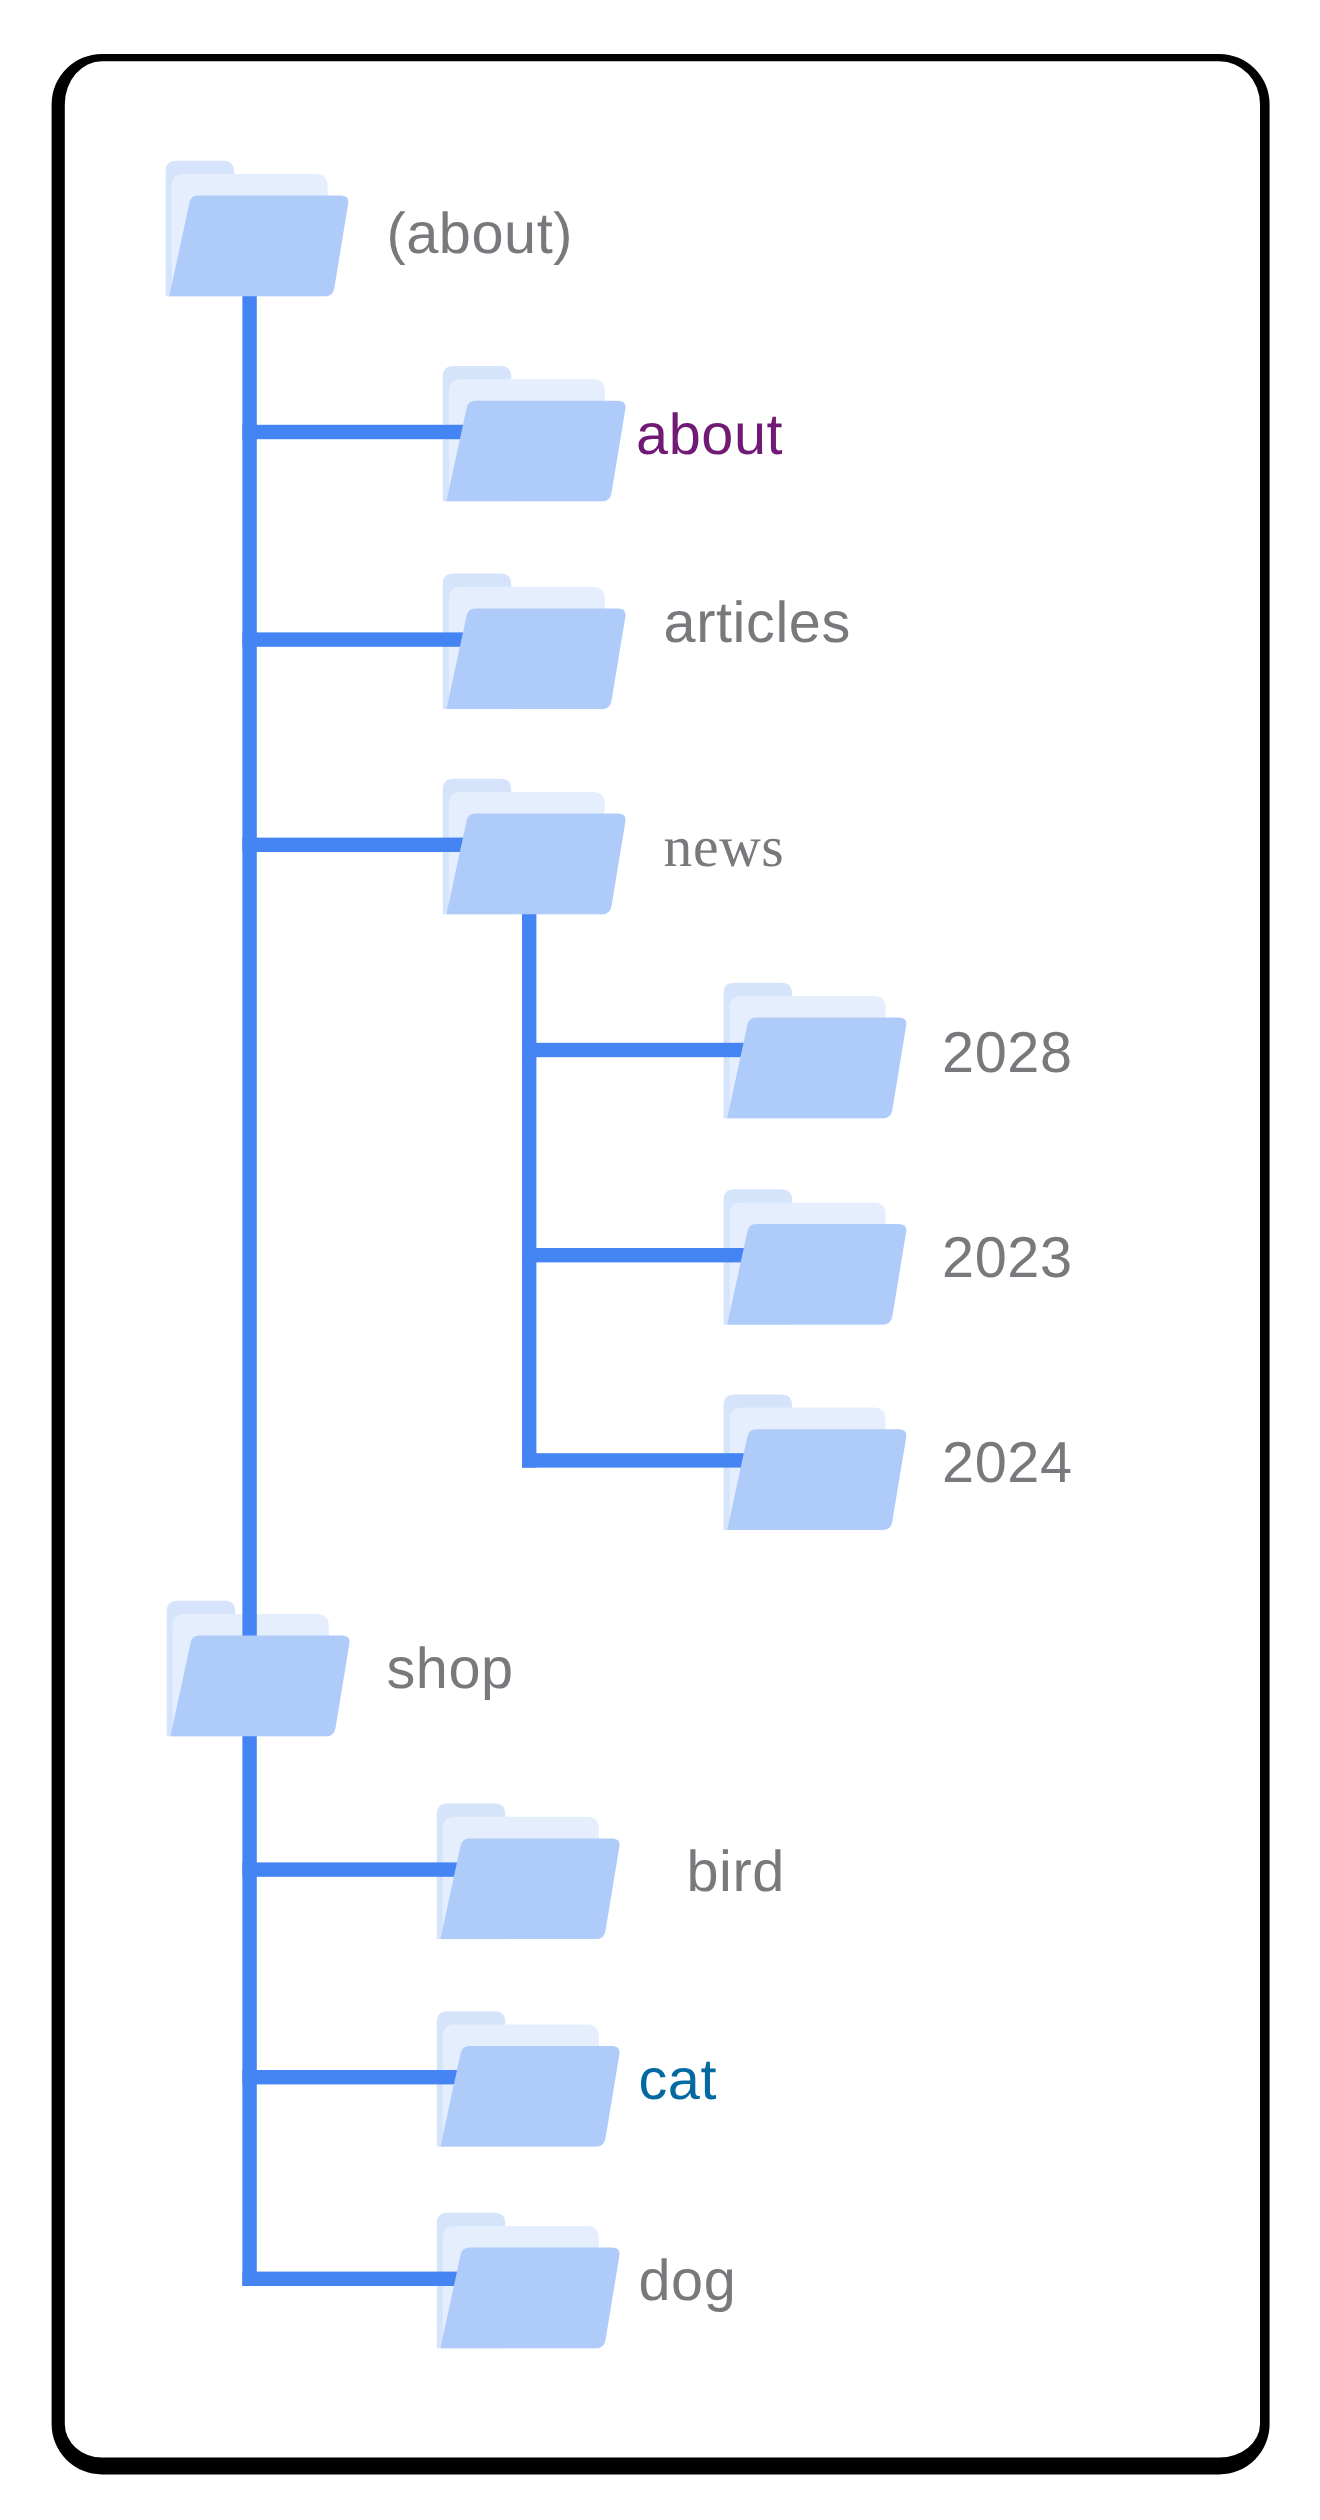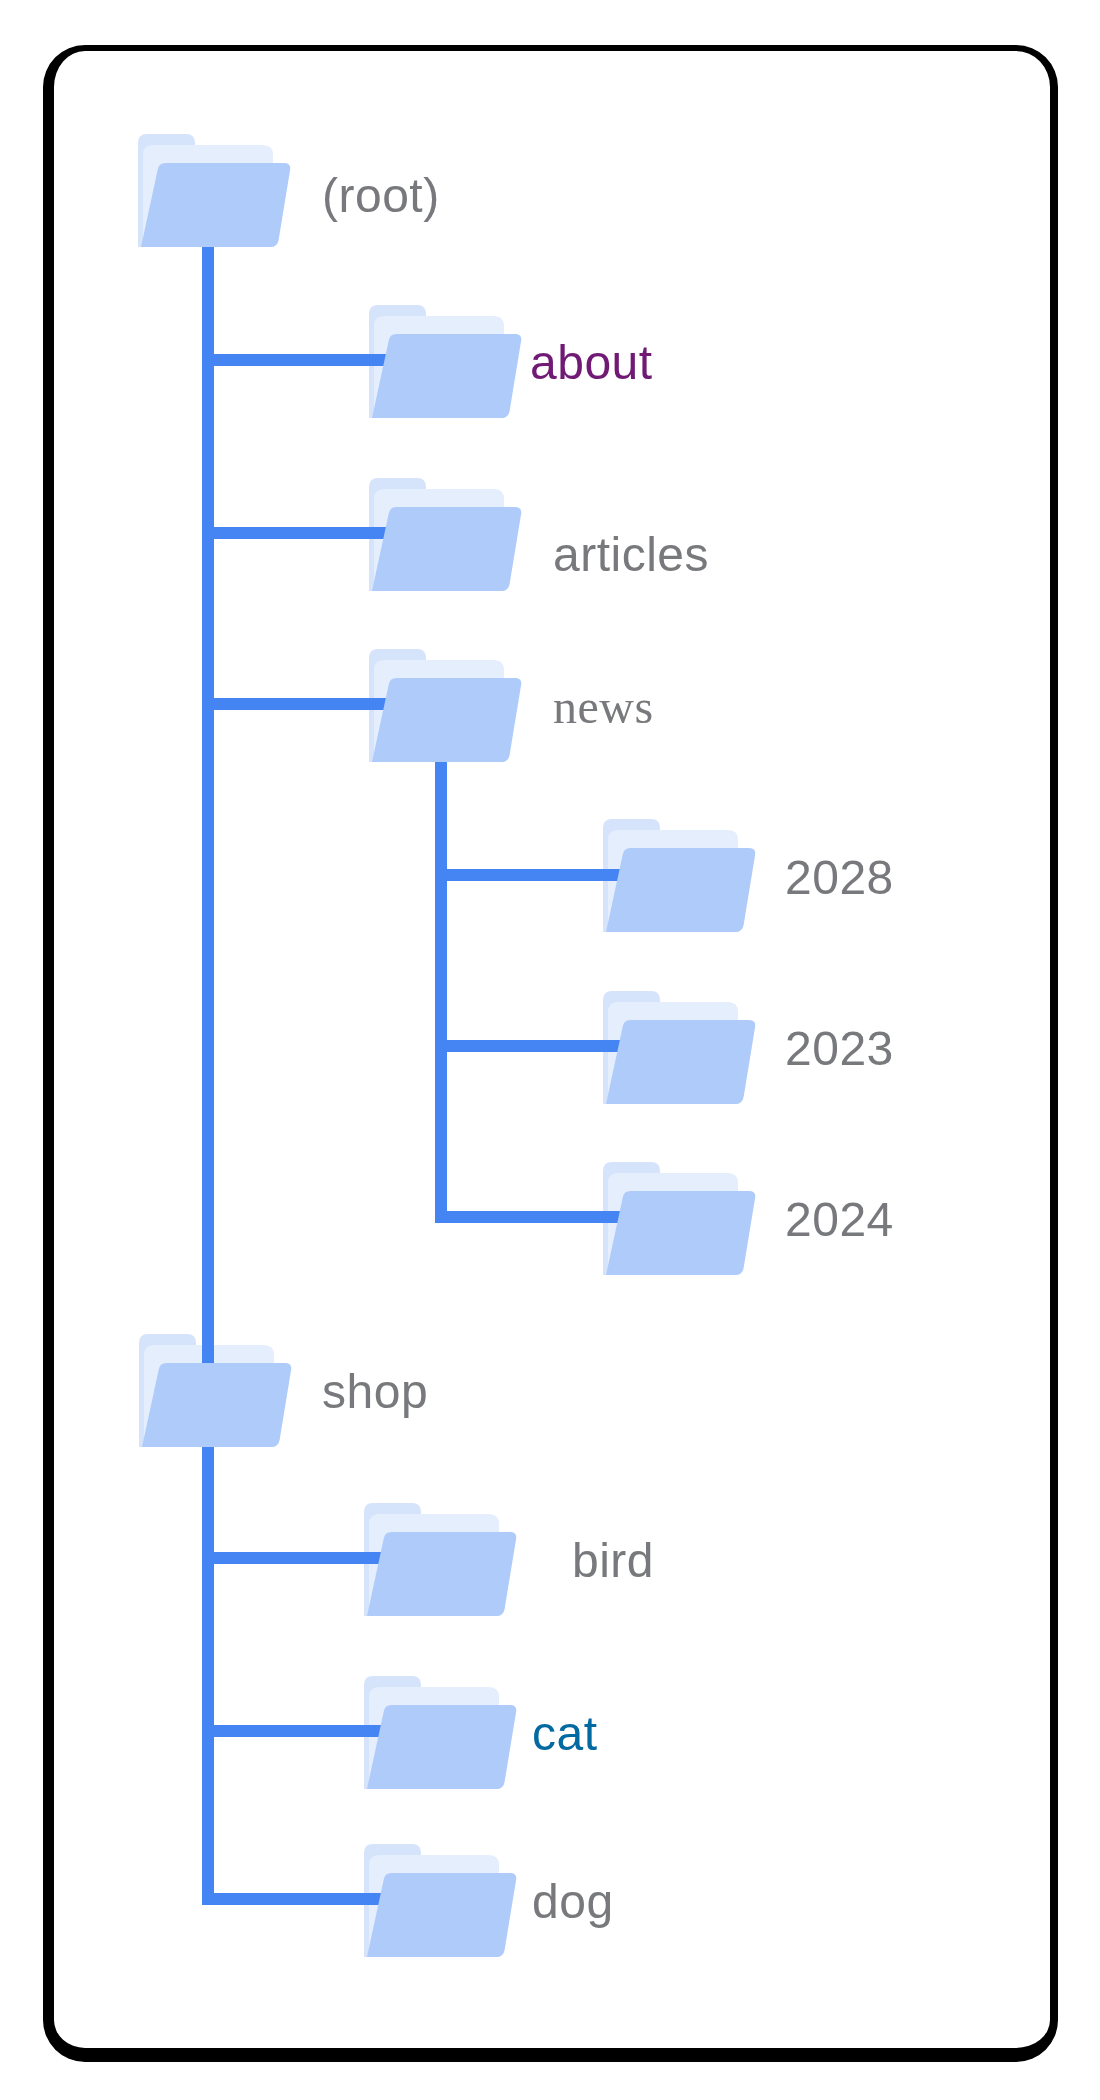--- a/index.html
+++ b/index.html
@@ -75,37 +75,37 @@
       <div class="connector" style="left: 202px; top: 1552px; width: 188px; height: 12px; background: rgb(68, 132, 243);"></div>
       <div class="connector" style="left: 202px; top: 1725px; width: 188px; height: 12px; background: rgb(68, 132, 243);"></div>
       <div class="connector" style="left: 202px; top: 1893px; width: 188px; height: 12px; background: rgb(68, 132, 243);"></div>
       <div class="folder-back" style="left: 137px; top: 133px;"><svg viewBox="0 0 155 114" width="155" height="114" xmlns="http://www.w3.org/2000/svg">
           <path d="M1 114 V10 Q1 1 10 1 H49 Q58 1 58 10 V114 Z" fill="#D5E3FB"></path>
           <path d="M6 114 V22 Q6 12 16 12 H126 Q136 12 136 22 V114 Z" fill="#E5EEFD"></path>
         </svg></div>
       <div class="folder-front" style="left: 137px; top: 133px;"><svg viewBox="0 0 155 114" width="155" height="114" xmlns="http://www.w3.org/2000/svg">
           <path d="M4 114 L20.8 36.2 Q22.1 30 28.4 30 H146.8 Q154.4 30 153.1 37.1 L141.6 106.9 Q140.4 114 133.4 114 Z" fill="#AECBFA"></path>
         </svg></div>
-      <div class="folder-label" style="left: 322px; top: 196px; color: rgb(119, 121, 124);">(root)</div>
+      <div class="folder-label" style="left: 322px; top: 196px; color: rgb(119, 121, 124);">(about)</div>
       <div class="folder-back" style="left: 368px; top: 304px;"><svg viewBox="0 0 155 114" width="155" height="114" xmlns="http://www.w3.org/2000/svg">
           <path d="M1 114 V10 Q1 1 10 1 H49 Q58 1 58 10 V114 Z" fill="#D5E3FB"></path>
           <path d="M6 114 V22 Q6 12 16 12 H126 Q136 12 136 22 V114 Z" fill="#E5EEFD"></path>
         </svg></div>
       <div class="folder-front" style="left: 368px; top: 304px;"><svg viewBox="0 0 155 114" width="155" height="114" xmlns="http://www.w3.org/2000/svg">
           <path d="M4 114 L20.8 36.2 Q22.1 30 28.4 30 H146.8 Q154.4 30 153.1 37.1 L141.6 106.9 Q140.4 114 133.4 114 Z" fill="#AECBFA"></path>
         </svg></div>
       <div class="folder-label" style="left: 530px; top: 363px; color: #701a75;">about</div>
       <div class="folder-back" style="left: 368px; top: 477px;"><svg viewBox="0 0 155 114" width="155" height="114" xmlns="http://www.w3.org/2000/svg">
           <path d="M1 114 V10 Q1 1 10 1 H49 Q58 1 58 10 V114 Z" fill="#D5E3FB"></path>
           <path d="M6 114 V22 Q6 12 16 12 H126 Q136 12 136 22 V114 Z" fill="#E5EEFD"></path>
         </svg></div>
       <div class="folder-front" style="left: 368px; top: 477px;"><svg viewBox="0 0 155 114" width="155" height="114" xmlns="http://www.w3.org/2000/svg">
           <path d="M4 114 L20.8 36.2 Q22.1 30 28.4 30 H146.8 Q154.4 30 153.1 37.1 L141.6 106.9 Q140.4 114 133.4 114 Z" fill="#AECBFA"></path>
         </svg></div>
-      <div class="folder-label" style="left: 553px; top: 555px; color: rgb(119, 121, 124);">articles</div>
+      <div class="folder-label" style="left: 553px; top: 520px; color: rgb(119, 121, 124);">articles</div>
       <div class="folder-back" style="left: 368px; top: 648px;"><svg viewBox="0 0 155 114" width="155" height="114" xmlns="http://www.w3.org/2000/svg">
           <path d="M1 114 V10 Q1 1 10 1 H49 Q58 1 58 10 V114 Z" fill="#D5E3FB"></path>
           <path d="M6 114 V22 Q6 12 16 12 H126 Q136 12 136 22 V114 Z" fill="#E5EEFD"></path>
         </svg></div>
       <div class="folder-front" style="left: 368px; top: 648px;"><svg viewBox="0 0 155 114" width="155" height="114" xmlns="http://www.w3.org/2000/svg">
           <path d="M4 114 L20.8 36.2 Q22.1 30 28.4 30 H146.8 Q154.4 30 153.1 37.1 L141.6 106.9 Q140.4 114 133.4 114 Z" fill="#AECBFA"></path>
         </svg></div>
       <div class="folder-label" style="left: 553px; top: 707px; color: rgb(119, 121, 124); font-family: Liberation Serif, serif;">news</div>
       <div class="folder-back" style="left: 602px; top: 818px;"><svg viewBox="0 0 155 114" width="155" height="114" xmlns="http://www.w3.org/2000/svg">
           <path d="M1 114 V10 Q1 1 10 1 H49 Q58 1 58 10 V114 Z" fill="#D5E3FB"></path>

